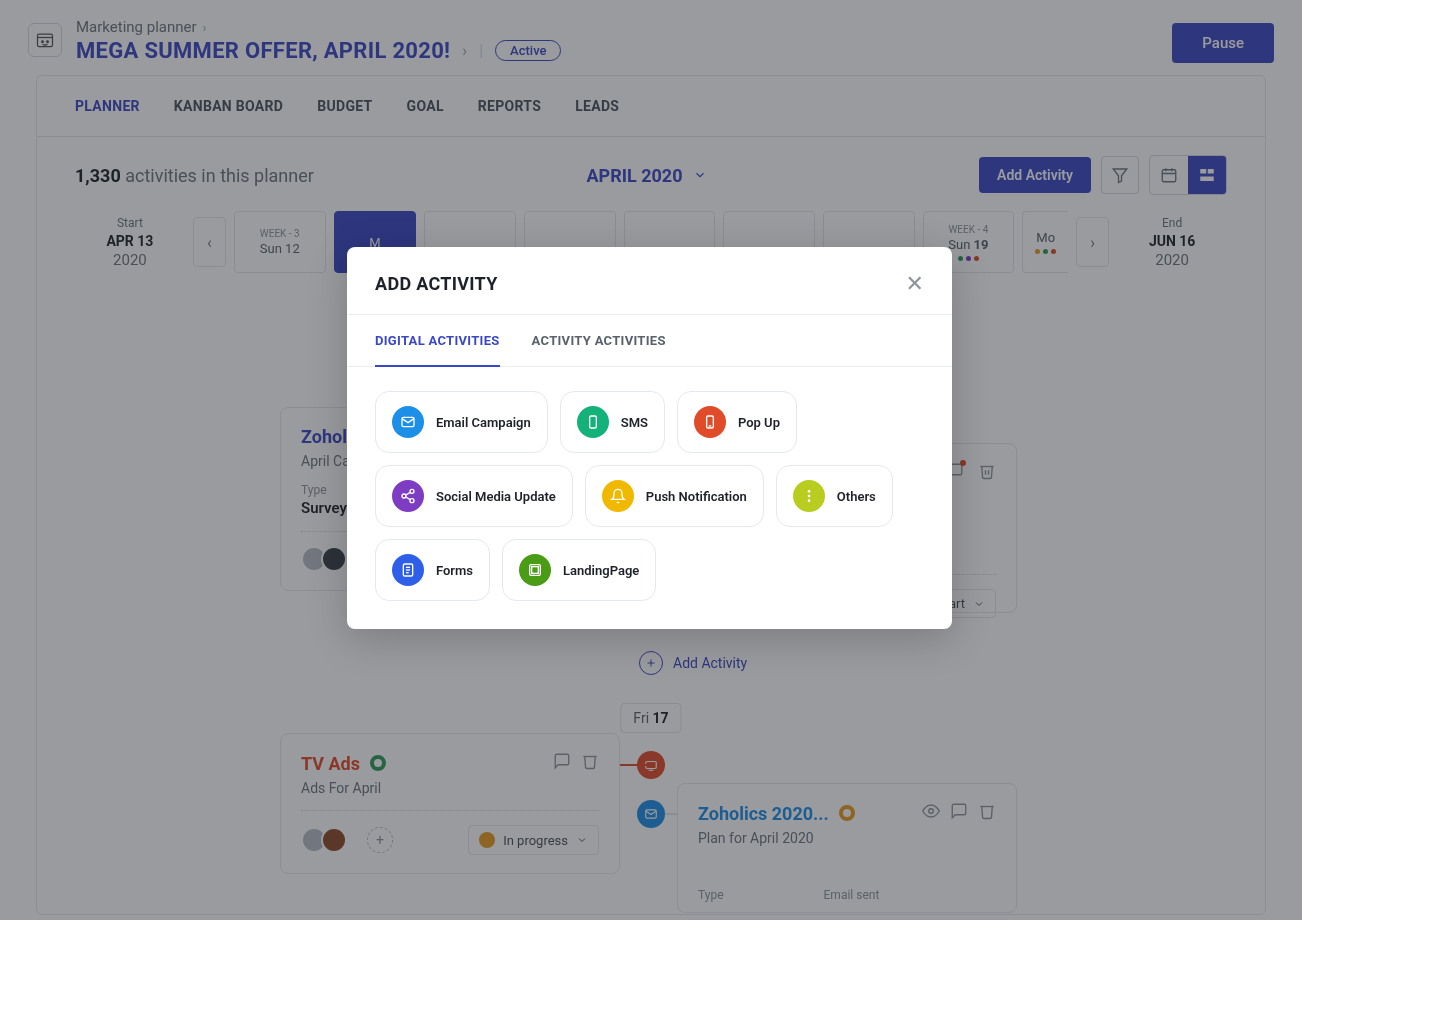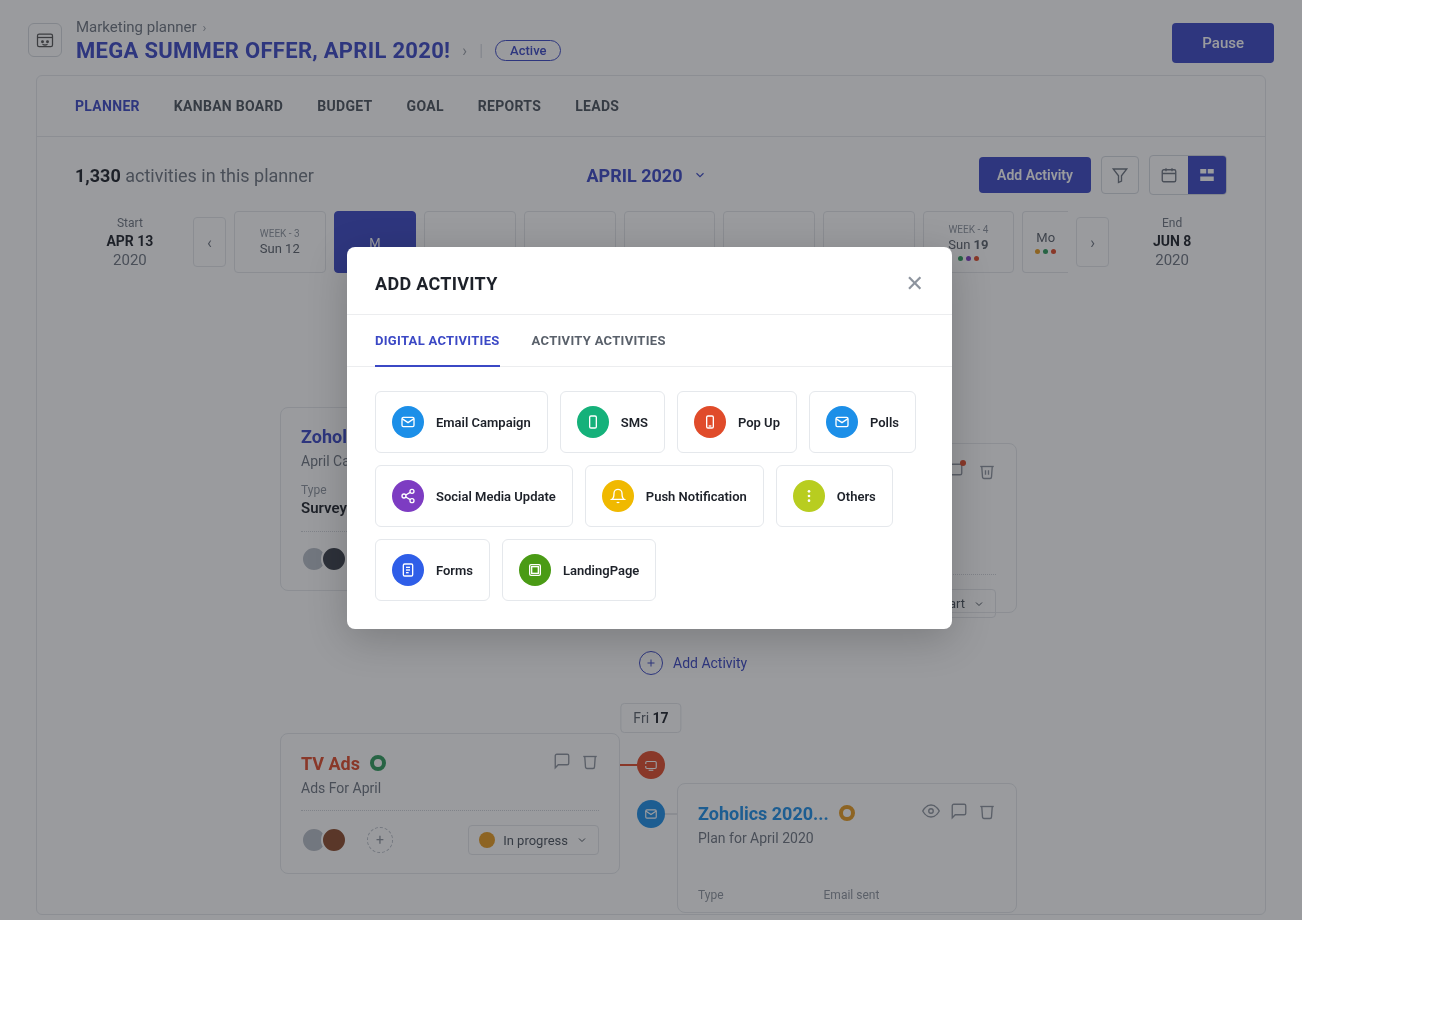--- a/index.html
+++ b/index.html
@@ -90,21 +90,21 @@
 .overlay { position:absolute; left:0; top:0; right:0; bottom:0; background:rgba(30,33,41,.45); width:1302px; height:920px; }
 .modal { position:absolute; left:347px; top:247px; width:605px; background:#fff; border-radius:8px; box-shadow:0 10px 40px rgba(0,0,0,.2); }
 .modal-head { display:flex; align-items:center; padding:24px 28px 18px; }
 .modal-title { font-size:18px; font-weight:700; color:#1d2129; letter-spacing:.3px; }
 .modal-close { margin-left:auto; font-size:22px; color:#8d949e; font-weight:300;}
 .modal-tabs { display:flex; gap:32px; padding:0 28px; border-top:1px solid #ecedef; border-bottom:1px solid #ecedef;}
 .modal-tab { font-size:13px; font-weight:700; letter-spacing:.3px; color:#5a616b; padding:18px 0; position:relative; }
 .modal-tab.active { color:#3b48c5; }
 .modal-tab.active::after { content:''; position:absolute; left:0; right:0; bottom:-1px; height:2px; background:#3b48c5; }
 .modal-body { padding:24px 28px 28px; display:flex; flex-wrap:wrap; gap:12px; }
-.act-tile { border:1px solid #e5e8ec; border-radius:6px; padding:14px 16px; display:flex; align-items:center; gap:12px; font-size:13px; font-weight:600; color:#1d2129; cursor:pointer; }
+.act-tile { border:1px solid #e5e8ec; border-radius:14px; padding:14px 16px; display:flex; align-items:center; gap:12px; font-size:13px; font-weight:600; color:#1d2129; cursor:pointer; }
 .act-icon { width:32px; height:32px; border-radius:50%; display:flex; align-items:center; justify-content:center; color:#fff; flex-shrink:0;}
 </style>
 </head>
 <body>
 
 <div class="app-container">
 
   <div class="header-area">
     <div class="header-icon">
       <svg viewBox="0 0 24 24" fill="none" stroke="currentColor" stroke-width="1.5">
@@ -207,21 +207,21 @@
         <div>Mo</div>
         <div class="dots">
             <span class="dot" style="background:#e79b1f"></span>
             <span class="dot" style="background:#2e9b5b"></span>
             <span class="dot" style="background:#e04b2a"></span>
           </div>
       </div>
       <div class="scroll-arrow">›</div>
       <div class="date-anchor">
         <div>End</div>
-        <div class="big">JUN 8</div>
+        <div class="big">JUN 16</div>
         <div class="small">2020</div>
       </div>
     </div>
 
     <div class="timeline-wrap">
       <div class="timeline-line"></div>
 
       <div class="card" style="left:243px; top:134px;">
         <div class="card-top">
           <span class="card-title" style="color:#3b48c5;">Zoholi</span>
@@ -383,29 +383,20 @@
       <div class="act-tile">
         <div class="act-icon" style="background:#e04b2a">
           <svg width="16" height="16" viewBox="0 0 24 24" fill="none" stroke="#fff" stroke-width="2">
             <rect x="7" y="3" width="10" height="18" rx="2"></rect>
             <line x1="10" y1="18" x2="14" y2="18"></line>
           </svg>
         </div>
         <span>Pop Up</span>
       </div>
       <div class="act-tile">
-        <div class="act-icon" style="background:#1c8fe8">
-          <svg width="16" height="16" viewBox="0 0 24 24" fill="none" stroke="#fff" stroke-width="2">
-            <rect x="3" y="5" width="18" height="14" rx="2"></rect>
-            <polyline points="3 7 12 13 21 7"></polyline>
-          </svg>
-        </div>
-        <span>Polls</span>
-      </div>
-      <div class="act-tile">
         <div class="act-icon" style="background:#7d3cc2">
           <svg width="16" height="16" viewBox="0 0 24 24" fill="none" stroke="#fff" stroke-width="2">
             <circle cx="18" cy="5" r="3"></circle>
             <circle cx="6" cy="12" r="3"></circle>
             <circle cx="18" cy="19" r="3"></circle>
             <line x1="8.6" y1="10.5" x2="15.4" y2="6.5"></line>
             <line x1="8.6" y1="13.5" x2="15.4" y2="17.5"></line>
           </svg>
         </div>
         <span>Social Media Update</span>

